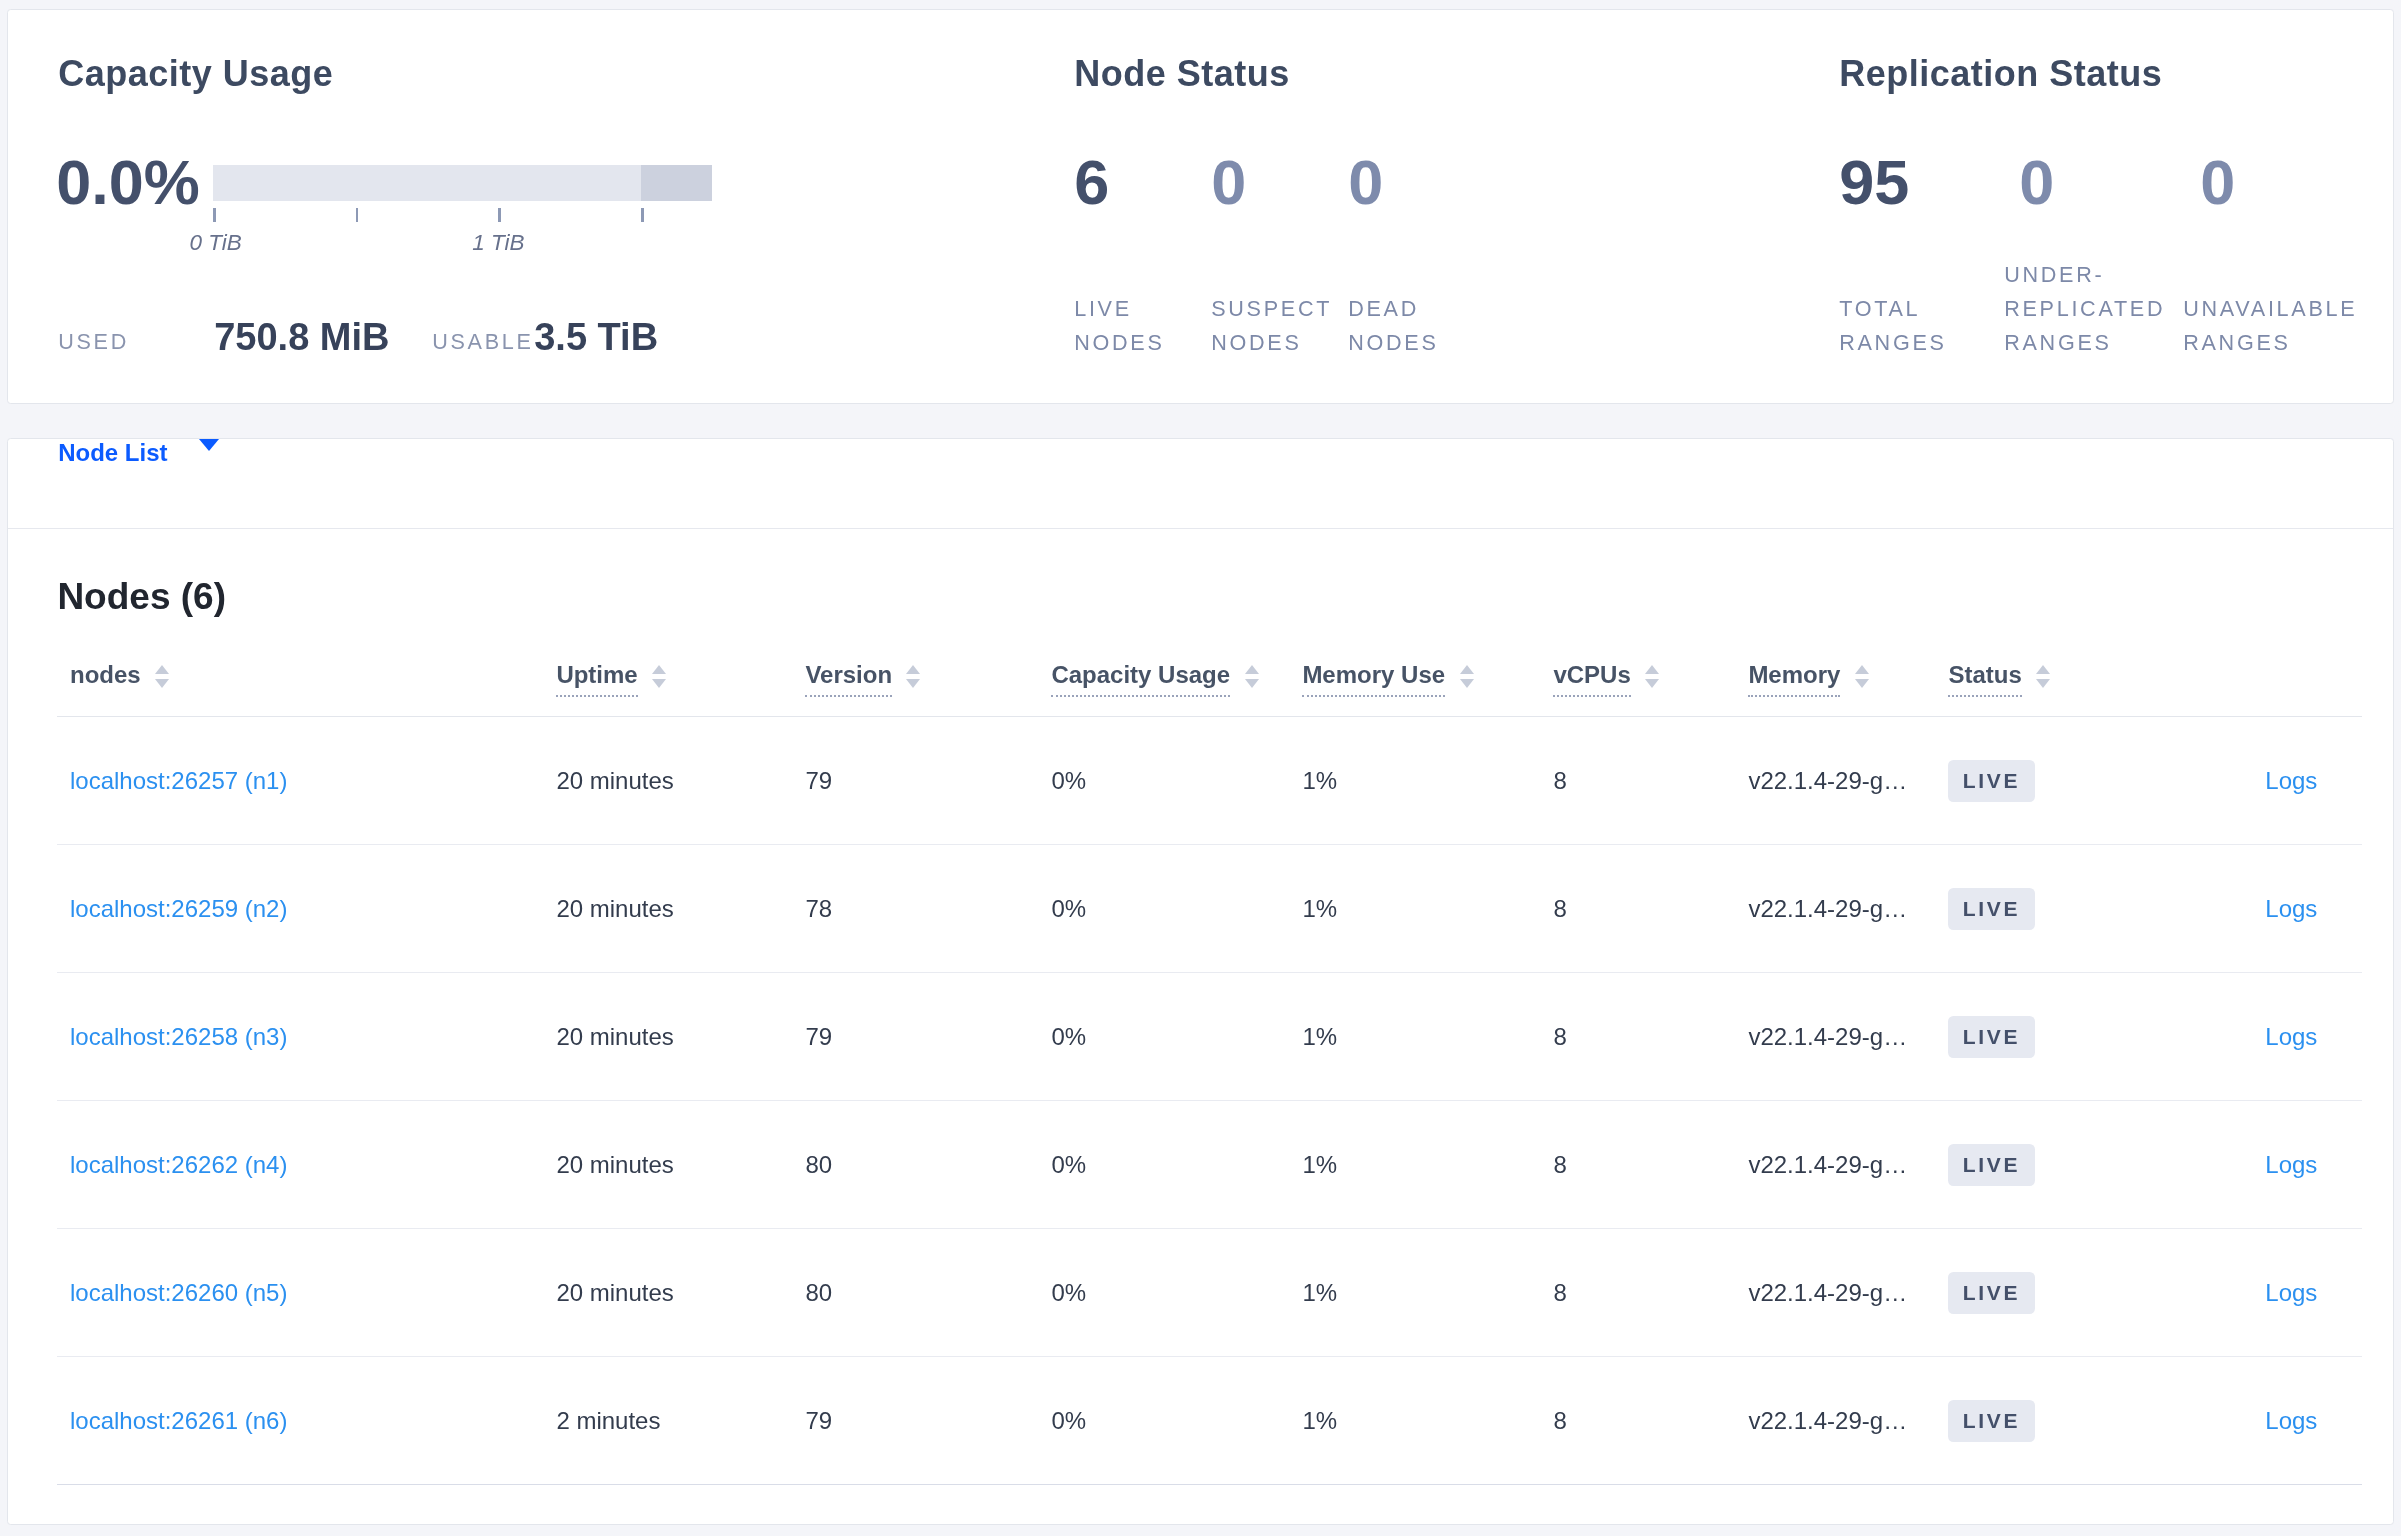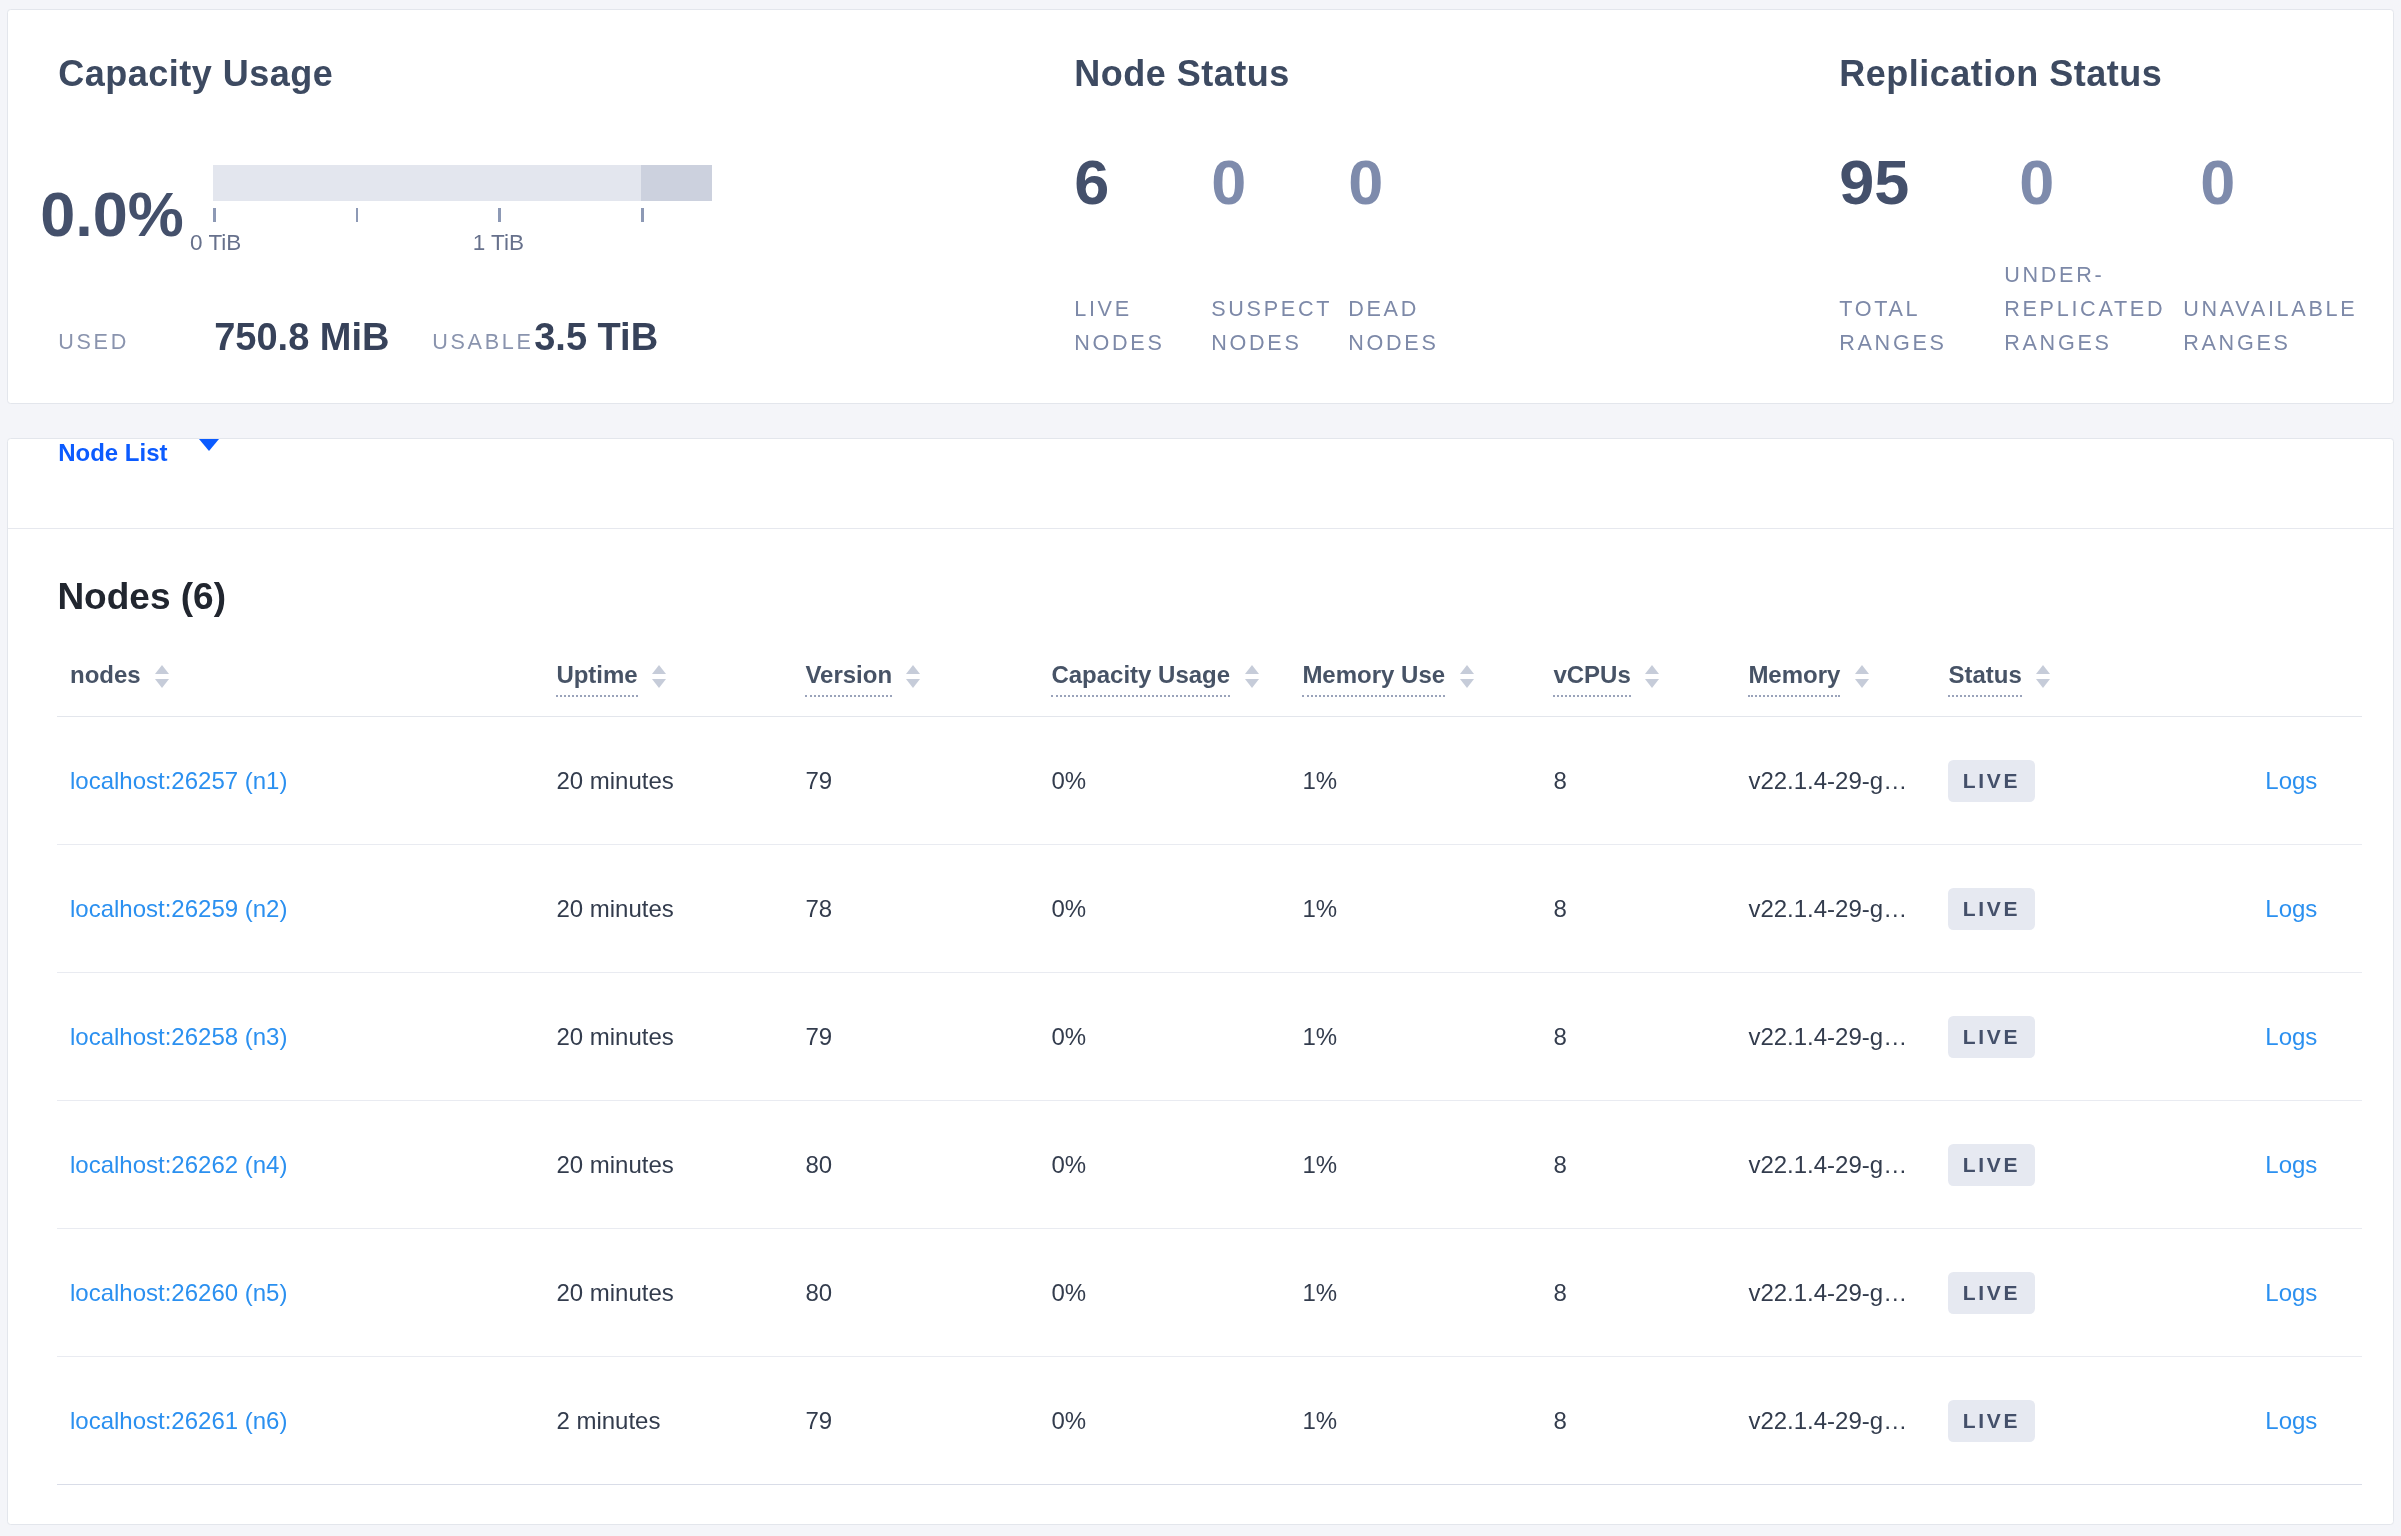--- a/index.html
+++ b/index.html
@@ -26,28 +26,28 @@
     font-size:63px; font-weight:700; color:#44506b; line-height:1;
   }
   .big-num.muted { color:#7e8bac; }
   .caps-label {
     position:absolute; bottom:43px;
     font-size:21.6px; letter-spacing:2.7px; color:#7d89a8;
     line-height:34px; white-space:pre-line;
   }
   
   #cap-title { left:50px; }
-  #cap-pct { left:32px;margin-top:32px; }
+  #cap-pct { left:48px; }
   #cap-bar-wrap { position:absolute; left:205px; top:155px; width:499px; height:108px; }
   #cap-bar { position:relative; width:100%; height:36px; background:#e3e6ee; overflow:hidden; }
   #cap-bar-tail { position:absolute; top:0; bottom:0; left:85.71%; right:0; background:#ccd1de; }
   .tick { position:absolute; top:43px; width:2.7px; height:14.4px; background:#8d99b5; }
   .tick-label {
     position:absolute; top:65px; transform:translateX(-50%);
-    font-size:22.5px; color:#67718c; white-space:nowrap;
+    font-size:22.5px; color:#67718c; white-space:nowrap;font-style:italic;
   }
   .cap-stat-label {
     position:absolute; top:319px;
     font-size:21.6px; letter-spacing:2.7px; color:#8a94ae;
   }
   .cap-stat-value {
     position:absolute; top:306px;
     font-size:38px; font-weight:700; color:#37425a;
   }
   

